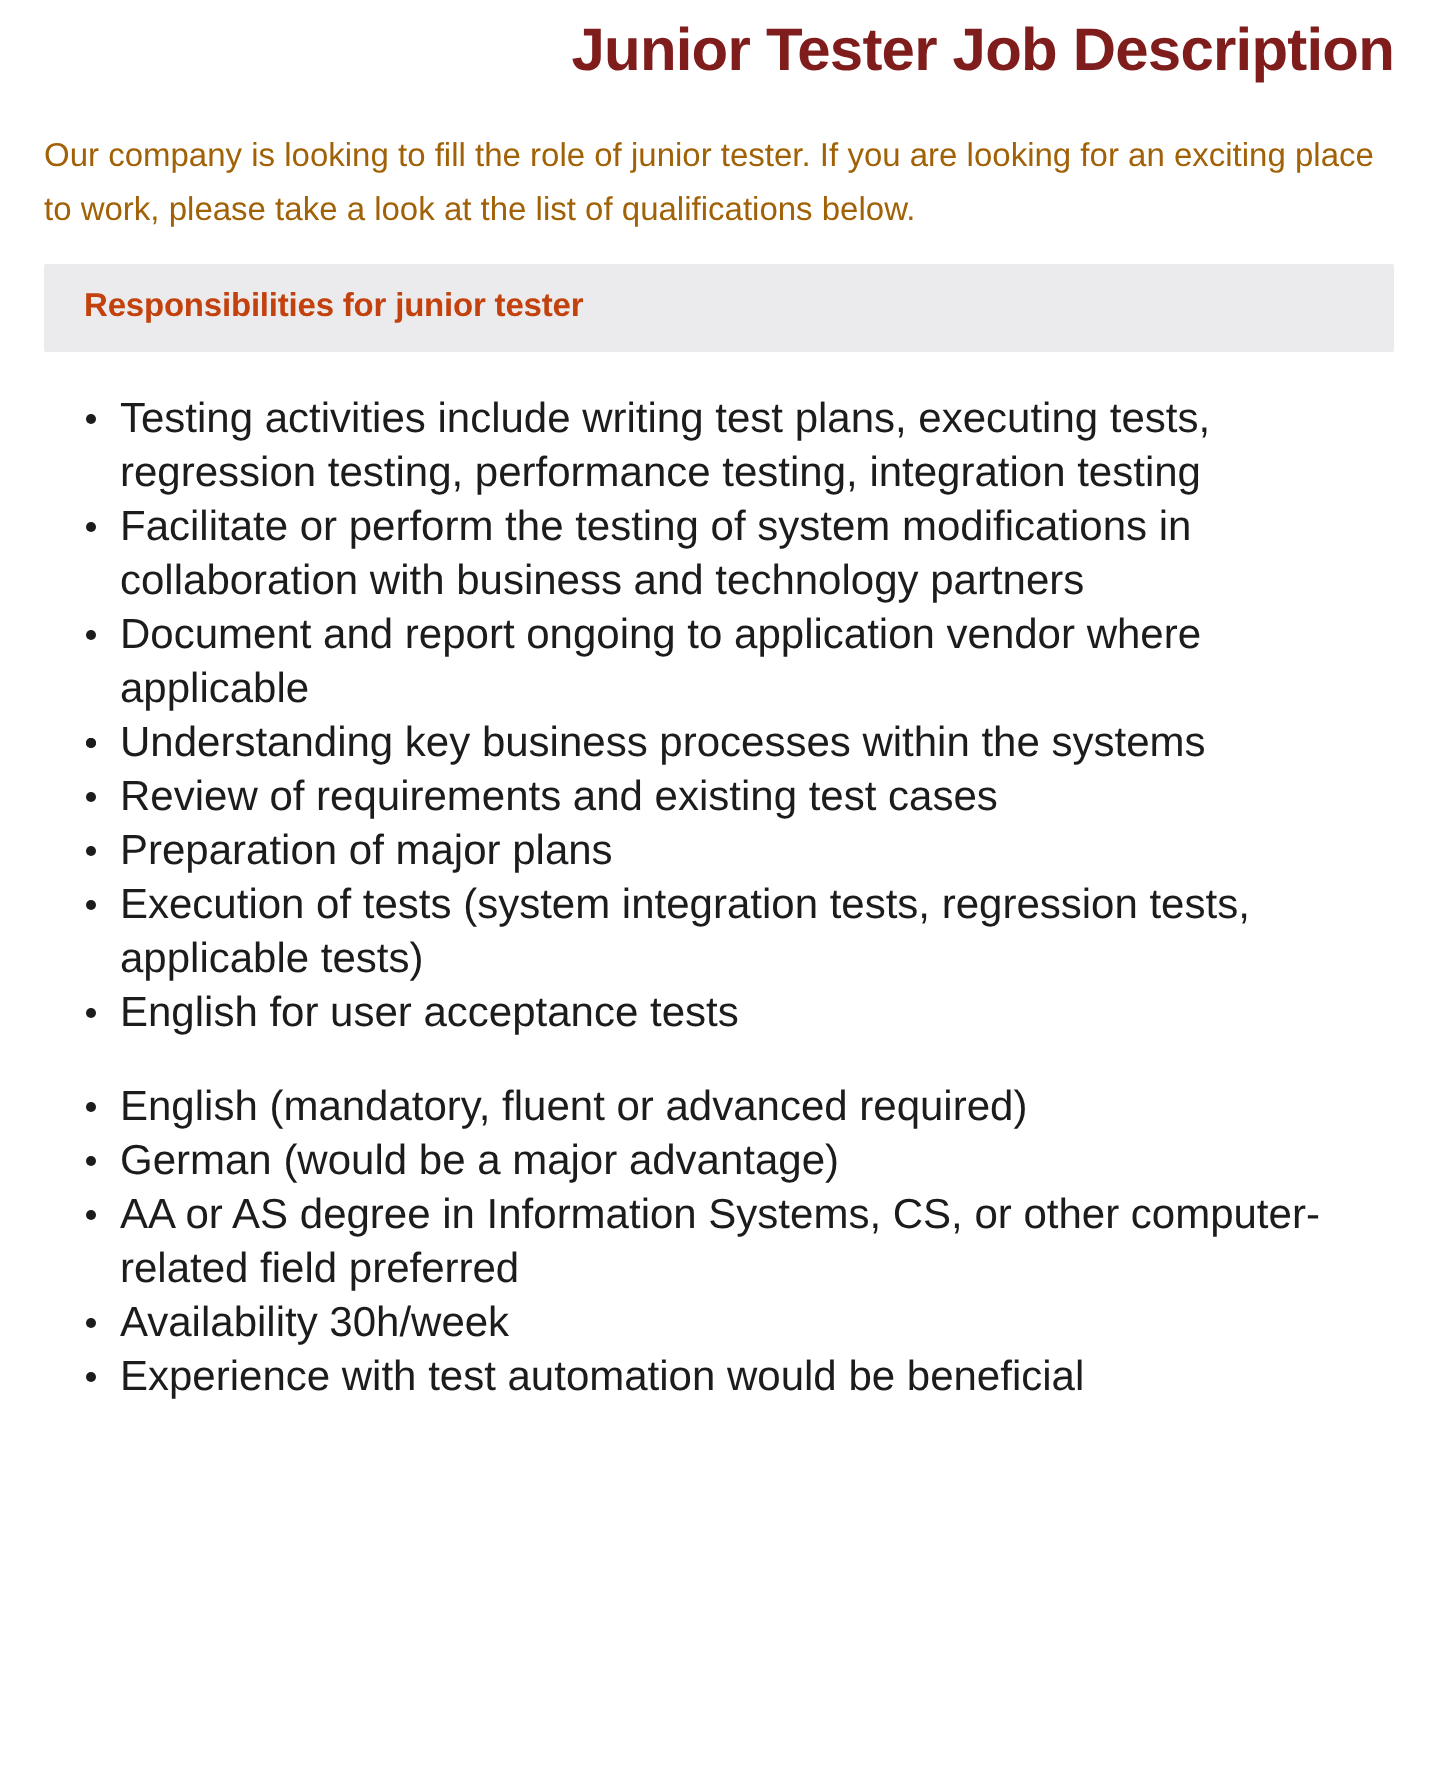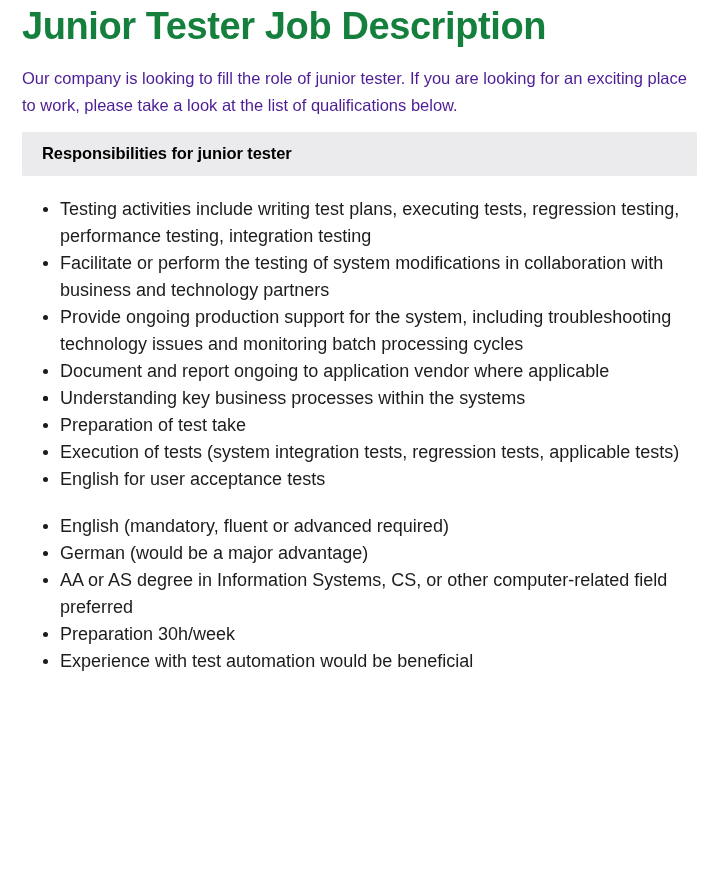--- a/index.html
+++ b/index.html
@@ -12,51 +12,51 @@
     width: 720px;
     min-height: 892px;
     font-family: "Liberation Sans", sans-serif;
     color: #1c1c1e;
     -webkit-font-smoothing: antialiased;
   }
   .page {
     padding: 2px 23px 24px 22px;
   }
   .doc-title {
-    font-size: 38px;
+    font-size: 30px;
     line-height: 36px;
     font-weight: 800;
     letter-spacing: -0.4px;
-    text-align: left;
+    text-align: right;
     margin: 6px 0 21px 0;
-    color: #15803d;
+    color: #7f1d1d;
   }
   .intro {
     font-size: 16.5px;
     line-height: 27px;
     margin: 0 0 13px 0;
-    color: #4c1d95;
+    color: #a16207;
   }
   .section-header {
     background: #ebebed;
     padding: 11px 20px 12px 20px;
     border-radius: 1px;
   }
   .section-header .heading-text {
     font-size: 16.5px;
     line-height: 21px;
     font-weight: 700;
     letter-spacing: -0.1px;
-    color: #000000;
+    color: #c2410c;
   }
   ul.bullet-list {
     list-style: none;
     margin: 20px 0 17px 0;
     padding: 0 0 0 38px;
-    font-size: 18px;
+    font-size: 21px;
     line-height: 27px;
   }
   ul.bullet-list.last {
     margin-bottom: 17px;
   }
   li.bullet-item {
     position: relative;
     margin: 0;
   }
   .dot {
@@ -87,43 +87,43 @@
       <li class="bullet-item">
         <span class="dot"></span>
         <span class="item-text">Testing activities include writing test plans, executing tests, regression testing, performance testing, integration testing</span>
       </li>
 
       <li class="bullet-item">
         <span class="dot"></span>
         <span class="item-text">Facilitate or perform the testing of system modifications in collaboration with business and technology partners</span>
       </li>
 
-      <li class="bullet-item">
-        <span class="dot"></span>
-        <span class="item-text">Provide ongoing production support for the system, including troubleshooting technology issues and monitoring batch processing cycles</span>
-      </li>
 
       <li class="bullet-item">
         <span class="dot"></span>
         <span class="item-text">Document and report ongoing to application vendor where applicable</span>
       </li>
 
       <li class="bullet-item">
         <span class="dot"></span>
       </li>
 
       <li class="bullet-item">
         <span class="dot"></span>
         <span class="item-text">Understanding key business processes within the systems</span>
       </li>
 
+      <li class="bullet-item">
+        <span class="dot"></span>
+        <span class="item-text">Review of requirements and existing test cases</span>
+      </li>
 
       <li class="bullet-item">
         <span class="dot"></span>
-        <span class="item-text">Preparation of test take</span>
+        <span class="item-text">Preparation of major plans</span>
       </li>
 
       <li class="bullet-item">
         <span class="dot"></span>
         <span class="item-text">Execution of tests (system integration tests, regression tests, applicable tests)</span>
       </li>
 
       <li class="bullet-item">
         <span class="dot"></span>
         <span class="item-text">English for user acceptance tests</span>
@@ -143,21 +143,21 @@
         <span class="item-text">German (would be a major advantage)</span>
       </li>
 
       <li class="bullet-item">
         <span class="dot"></span>
         <span class="item-text">AA or AS degree in Information Systems, CS, or other computer-related field preferred</span>
       </li>
 
       <li class="bullet-item">
         <span class="dot"></span>
-        <span class="item-text">Preparation 30h/week</span>
+        <span class="item-text">Availability 30h/week</span>
       </li>
 
       <li class="bullet-item">
         <span class="dot"></span>
         <span class="item-text">Experience with test automation would be beneficial</span>
       </li>
 
     </ul>
 
 </div>

